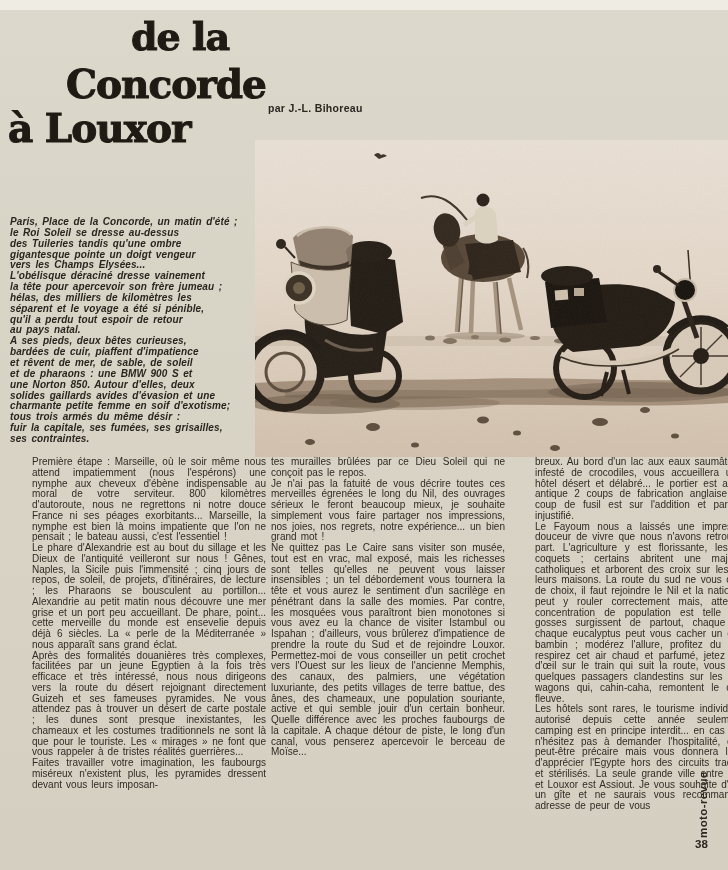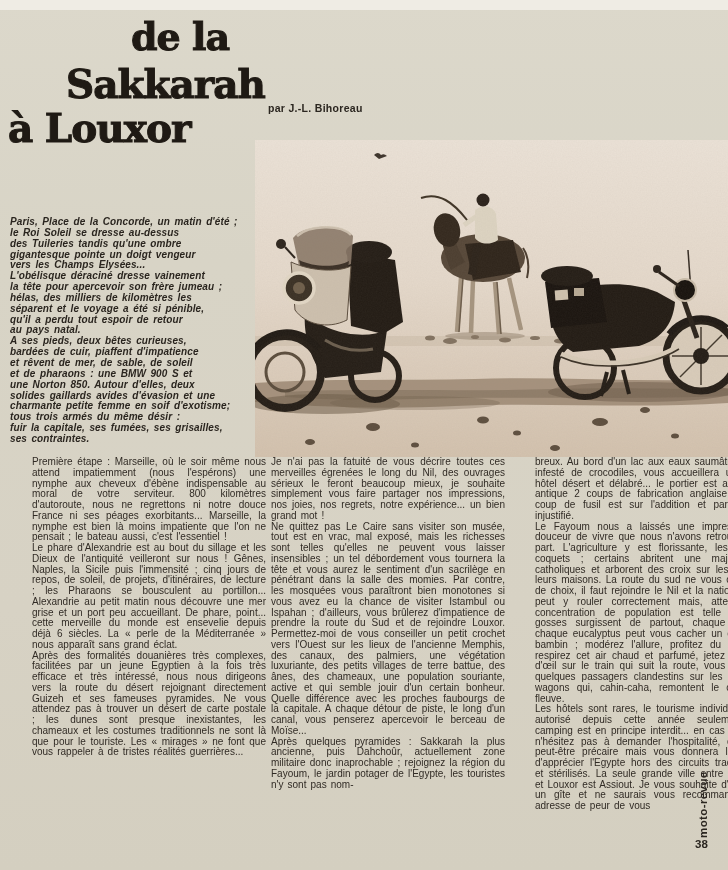--- a/index.html
+++ b/index.html
@@ -38,21 +38,21 @@
   }
   .page-num{position:absolute;left:695px;top:838px;font-size:11.5px;font-weight:bold;color:#2b2620;}
 </style>
 </head>
 <body>
 
 <div class="page">
   <div class="top-strip"></div>
 
   <h1 class="hl hl1">de la</h1>
-  <h1 class="hl hl2">Sakkarah</h1>
+  <h1 class="hl hl2">Concorde</h1>
   <h1 class="hl hl3">à Louxor</h1>
   <div class="byline">par J.-L. Bihoreau</div>
 
   <figure class="photo">
     <svg viewBox="0 0 473 317" width="473" height="317">
       <defs>
         <linearGradient id="sky" x1="0" y1="0" x2="0" y2="1">
           <stop offset="0" stop-color="#ebe2d7"></stop>
           <stop offset="0.45" stop-color="#e5d9cb"></stop>
           <stop offset="0.72" stop-color="#dccdbc"></stop>
@@ -191,26 +191,27 @@
 solides gaillards avides d'évasion et une
 charmante petite femme en soif d'exotisme;
 tous trois armés du même désir :
 fuir la capitale, ses fumées, ses grisailles,
 ses contraintes.</section>
 
   <section class="col col1">
     <p>Première étape : Marseille, où le soir même nous attend impatiemment (nous l'espérons) une nymphe aux cheveux d'ébène indispensable au moral de votre serviteur. 800 kilomètres d'autoroute, nous ne regrettons ni notre douce France ni ses péages exorbitants... Marseille, la nymphe est bien là moins impatiente que l'on ne pensait ; le bateau aussi, c'est l'essentiel !</p>
     <p>Le phare d'Alexandrie est au bout du sillage et les Dieux de l'antiquité veilleront sur nous ! Gênes, Naples, la Sicile puis l'immensité ; cinq jours de repos, de soleil, de projets, d'itinéraires, de lecture ; les Pharaons se bousculent au portillon... Alexandrie au petit matin nous découvre une mer grise et un port peu accueillant. De phare, point... cette merveille du monde est ensevelie depuis déjà 6 siècles. La « perle de la Méditerranée » nous apparaît sans grand éclat.</p>
     <p>Après des formalités douanières très complexes, facilitées par un jeune Egyptien à la fois très efficace et très intéressé, nous nous dirigeons vers la route du désert rejoignant directement Guizeh et ses fameuses pyramides. Ne vous attendez pas à trouver un désert de carte postale ; les dunes sont presque inexistantes, les chameaux et les costumes traditionnels ne sont là que pour le touriste. Les « mirages » ne font que vous rappeler à de tristes réalités guerrières...</p>
+    <p>Faites travailler votre imagination, les faubourgs miséreux n'existent plus, les pyramides dressent devant vous leurs imposan-</p>
   </section>
 
   <section class="col col2">
+    <p>tes murailles brûlées par ce Dieu Soleil qui ne conçoit pas le repos.</p>
     <p>Je n'ai pas la fatuité de vous décrire toutes ces merveilles égrenées le long du Nil, des ouvrages sérieux le feront beaucoup mieux, je souhaite simplement vous faire partager nos impressions, nos joies, nos regrets, notre expérience... un bien grand mot !</p>
     <p>Ne quittez pas Le Caire sans visiter son musée, tout est en vrac, mal exposé, mais les richesses sont telles qu'elles ne peuvent vous laisser insensibles ; un tel débordement vous tournera la tête et vous aurez le sentiment d'un sacrilège en pénétrant dans la salle des momies. Par contre, les mosquées vous paraîtront bien monotones si vous avez eu la chance de visiter Istambul ou Ispahan ; d'ailleurs, vous brûlerez d'impatience de prendre la route du Sud et de rejoindre Louxor. Permettez-moi de vous conseiller un petit crochet vers l'Ouest sur les lieux de l'ancienne Memphis, des canaux, des palmiers, une végétation luxuriante, des petits villages de terre battue, des ânes, des chameaux, une population souriante, active et qui semble jouir d'un certain bonheur. Quelle différence avec les proches faubourgs de la capitale. A chaque détour de piste, le long d'un canal, vous penserez apercevoir le berceau de Moïse...</p>
-    <p>Après quelques pyramides : Sakkarah la plus ancienne, puis Dahchoûr, actuellement zone militaire donc inaprochable ; rejoignez la région du Fayoum, le jardin potager de l'Egypte, les touristes n'y sont pas nom-</p>
   </section>
 
   <section class="col col3">
     <p>breux. Au bord d'un lac aux eaux saumâtres, jadis infesté de crocodiles, vous accueillera un grand hôtel désert et délabré... le portier est armé d'un antique 2 coups de fabrication anglaise mais le coup de fusil est sur l'addition et parfaitement injustifié.</p>
     <p>Le Fayoum nous a laissés une impression de douceur de vivre que nous n'avons retrouvé nulle part. L'agriculture y est florissante, les villages coquets ; certains abritent une majorité de catholiques et arborent des croix sur les toits de leurs maisons. La route du sud ne vous offre plus de choix, il faut rejoindre le Nil et la nationale. On peut y rouler correctement mais, attention, la concentration de population est telle que les gosses surgissent de partout, chaque palmier, chaque eucalyptus peut vous cacher un charmant bambin ; modérez l'allure, profitez du paysage, respirez cet air chaud et parfumé, jetez un coup d'œil sur le train qui suit la route, vous y verrez quelques passagers clandestins sur les toits des wagons qui, cahin-caha, remontent le cours du fleuve.</p>
     <p>Les hôtels sont rares, le tourisme individuel étant autorisé depuis cette année seulement. Le camping est en principe interdit... en cas d'ennuis, n'hésitez pas à demander l'hospitalité, elle sera peut-être précaire mais vous donnera l'occasion d'apprécier l'Egypte hors des circuits traditionnels et stérilisés. La seule grande ville entre Le Caire et Louxor est Assiout. Je vous souhaite d'y trouver un gîte et ne saurais vous recommander une adresse de peur de vous</p>
   </section>
 
   <div class="mag-label">moto-revue</div>
   <div class="page-num">38</div>

